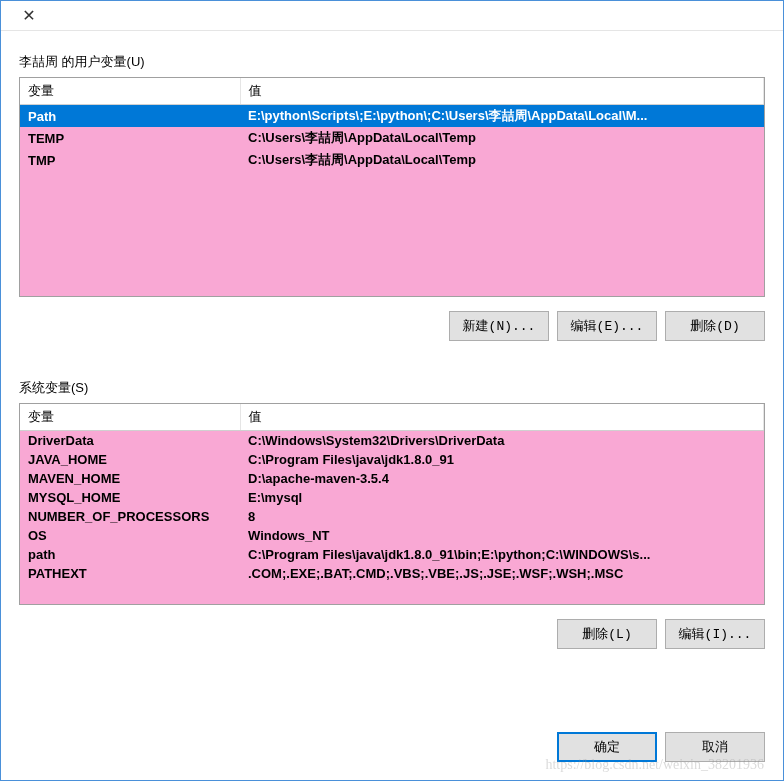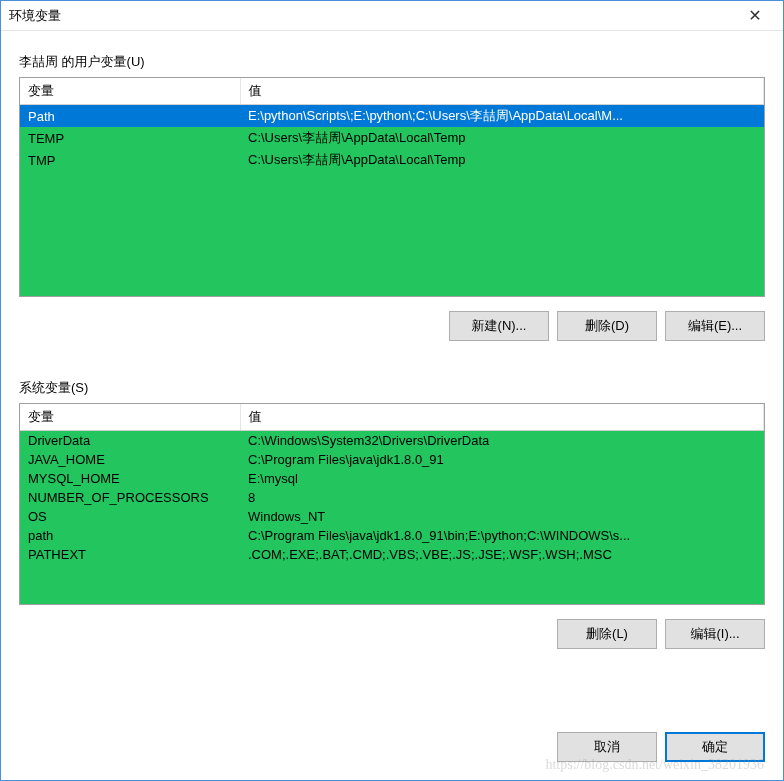--- a/index.html
+++ b/index.html
@@ -51,21 +51,21 @@
     }
     .group {
       margin-top: 12px;
     }
     .group-label {
       font-size: 13px;
       margin-bottom: 6px;
     }
     .listbox-wrap {
       border: 1px solid #a0a0a0;
-      background: #22c55e;
+      background: #f9a8d4;
       position: relative;
     }
     .listbox {
       width: 100%;
       border-collapse: collapse;
       table-layout: fixed;
     }
     .listbox th {
       text-align: left;
       font-weight: normal;
@@ -74,20 +74,21 @@
       border-right: 1px solid #e5e5e5;
       background: #fff;
       font-size: 13px;
     }
     .listbox td {
       padding: 2px 8px;
       white-space: nowrap;
       overflow: hidden;
       text-overflow: ellipsis;
       font-size: 13px;
+      font-weight: bold;
     }
     .listbox tr.selected td {
       background: #0078d7;
       color: #fff;
     }
     .user-box { height: 220px; }
     .user-box .listbox-body { height: 188px; display: block; overflow: hidden; }
     .sys-box { height: 202px; }
     .sys-box .listbox-body { height: 170px; display: block; overflow-y: scroll; }
     .listbox thead, .listbox tbody { display: block; width: 100%; }
@@ -99,21 +100,21 @@
       justify-content: flex-end;
       gap: 8px;
       margin-top: 14px;
     }
     .btn {
       min-width: 100px;
       height: 30px;
       border: 1px solid #adadad;
       background: #e1e1e1;
       font-size: 13px;
-      font-family: Liberation Sans, sans-serif;
+      font-family: Liberation Mono, monospace;
       cursor: pointer;
       padding: 0 4px;
     }
     .btn.default { border: 2px solid #0078d7; }
     .dialog-footer {
       display: flex;
       justify-content: flex-end;
       gap: 8px;
       padding: 16px 18px 18px 18px;
     }
@@ -129,21 +130,20 @@
     }
     .scrollbar-thick::-webkit-scrollbar { width: 17px; }
     .scrollbar-thick::-webkit-scrollbar-track { background: #f0f0f0; }
     .scrollbar-thick::-webkit-scrollbar-thumb { background: #c0c0c0; }
   </style>
 </head>
 <body>
 
 <div class="window">
   <div class="titlebar">
-    <div class="titlebar-title">环境变量</div>
     <div class="close-btn">✕</div>
   </div>
 
   <div class="content">
 
     <div class="group">
       <div class="group-label">李喆周 的用户变量(U)</div>
       <div class="listbox-wrap user-box">
         <table class="listbox">
           <thead>
@@ -163,22 +163,22 @@
               </tr>
               <tr>
                 <td class="col-var">TMP</td>
                 <td class="col-val">C:\Users\李喆周\AppData\Local\Temp</td>
               </tr>
             </tbody>
         </table>
       </div>
       <div class="btn-row">
         <button class="btn">新建(N)...</button>
+        <button class="btn">编辑(E)...</button>
         <button class="btn">删除(D)</button>
-        <button class="btn">编辑(E)...</button>
       </div>
     </div>
 
     <div class="group" style="margin-top:22px">
       <div class="group-label">系统变量(S)</div>
       <div class="listbox-wrap sys-box">
         <table class="listbox">
           <thead>
             <tr>
               <th class="col-var">变量</th>
@@ -188,20 +188,24 @@
           <tbody class="listbox-body scrollbar-thick" id="sys-rows">
               <tr>
                 <td class="col-var">DriverData</td>
                 <td class="col-val">C:\Windows\System32\Drivers\DriverData</td>
               </tr>
               <tr>
                 <td class="col-var">JAVA_HOME</td>
                 <td class="col-val">C:\Program Files\java\jdk1.8.0_91</td>
               </tr>
               <tr>
+                <td class="col-var">MAVEN_HOME</td>
+                <td class="col-val">D:\apache-maven-3.5.4</td>
+              </tr>
+              <tr>
                 <td class="col-var">MYSQL_HOME</td>
                 <td class="col-val">E:\mysql</td>
               </tr>
               <tr>
                 <td class="col-var">NUMBER_OF_PROCESSORS</td>
                 <td class="col-val">8</td>
               </tr>
               <tr>
                 <td class="col-var">OS</td>
                 <td class="col-val">Windows_NT</td>
@@ -219,18 +223,18 @@
       </div>
       <div class="btn-row">
         <button class="btn">删除(L)</button>
         <button class="btn">编辑(I)...</button>
       </div>
     </div>
 
   </div>
 
   <div class="dialog-footer">
+    <button class="btn default">确定</button>
     <button class="btn">取消</button>
-    <button class="btn default">确定</button>
   </div>
 
   <div class="watermark">https://blog.csdn.net/weixin_38201936</div>
 </div>
 
 </body></html>

